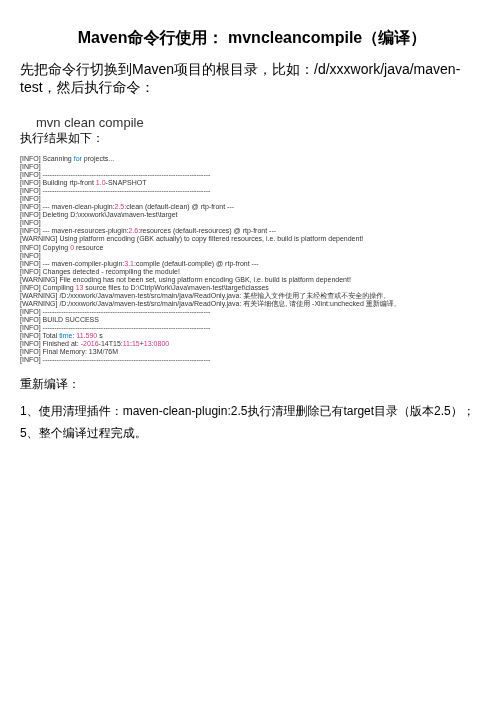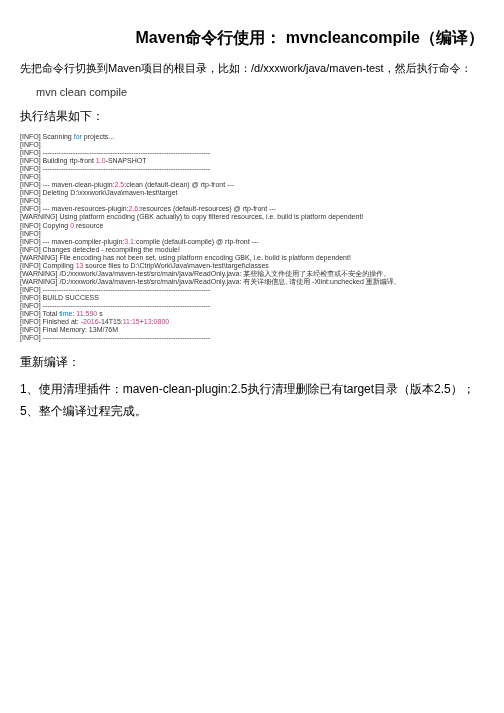--- a/index.html
+++ b/index.html
@@ -4,32 +4,32 @@
   <style>
     body {
       font-family: "Microsoft YaHei", Arial, sans-serif;
       margin: 0;
       padding: 20px;
       width: 504px;
       box-sizing: border-box;
       background: #fff;
     }
     h1 {
-      text-align: right;
+      text-align: center;
       font-size: 16px;
       font-weight: bold;
       margin: 8px 0 12px 0;
     }
     .intro {
-      font-size: 11px;
-      margin-bottom: 10px;
+      font-size: 14px;
+      margin-bottom: 18px;
     }
     .cmd {
-      font-size: 11px;
-      margin-bottom: 10px;
+      font-size: 13px;
+      margin-bottom: 0;
       color: #333;
       padding-left: 16px;
     }
     .section-label {
       font-size: 12px;
       margin-bottom: 8px;
     }
     .console {
       font-size: 7px;
       line-height: 1.15;

